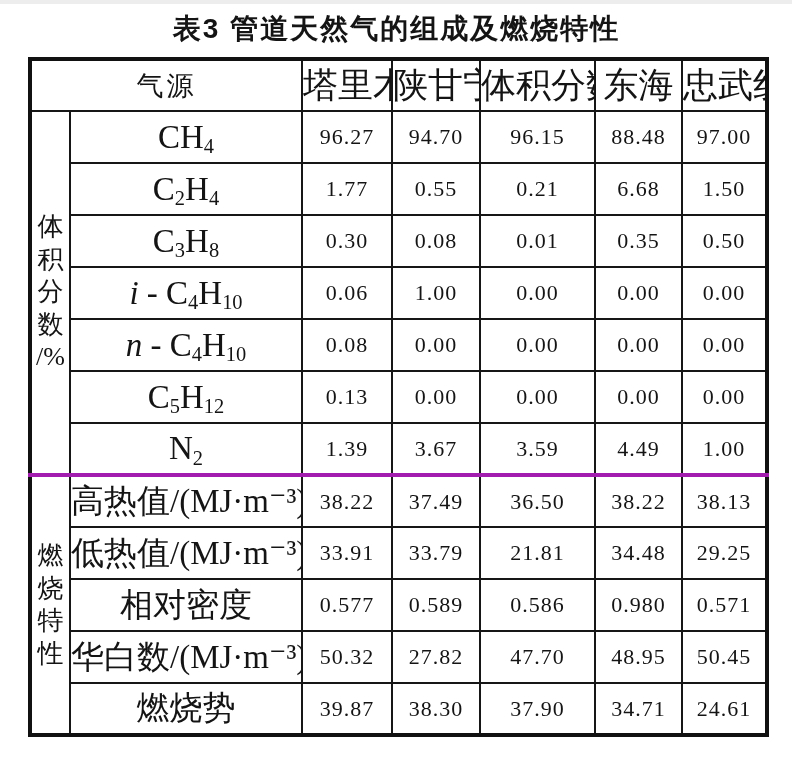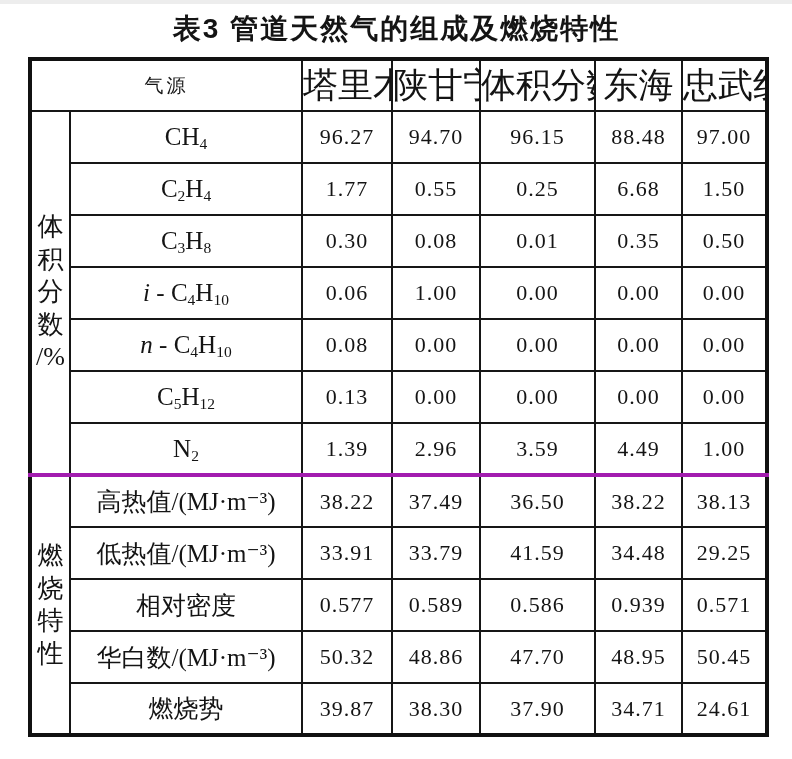--- a/index.html
+++ b/index.html
@@ -44,21 +44,21 @@
   }
   table.gas-table td {
     border: 2px solid #161616;
     text-align: center;
     vertical-align: middle;
     height: 52px;
     overflow: hidden;
     white-space: nowrap;
   }
   td.corner-cell {
-    font-size: 19px;
+    font-size: 27px;
     height: 55px;
     letter-spacing: 3px;
   }
   td.col-head {
     font-size: 35px;
     height: 55px;
   }
   td.group-label-cell {
     font-size: 26px;
     padding: 6px 0;
@@ -67,21 +67,21 @@
   .vtext {
     width: 1.15em;
     margin: 16px auto;
     line-break: anywhere;
     word-break: break-all;
     white-space: normal;
     text-align: center;
     line-height: 1.25;
   }
   td.prop-cell {
-    font-size: 25px;
+    font-size: 33px;
     margin-left: 44px;
   }
   td.prop-cell sub {
     font-size: 0.62em;
     vertical-align: baseline;
     position: relative;
     top: 0.28em;
   }
   td.prop-cell i { font-style: italic; }
   td.value-cell {
@@ -125,21 +125,21 @@
           <td class="value-cell">96.27</td>
           <td class="value-cell">94.70</td>
           <td class="value-cell">96.15</td>
           <td class="value-cell">88.48</td>
           <td class="value-cell">97.00</td>
         </tr>
         <tr>
           <td class="prop-cell">C<sub>2</sub>H<sub>4</sub></td>
           <td class="value-cell">1.77</td>
           <td class="value-cell">0.55</td>
-          <td class="value-cell">0.25</td>
+          <td class="value-cell">0.21</td>
           <td class="value-cell">6.68</td>
           <td class="value-cell">1.50</td>
         </tr>
         <tr>
           <td class="prop-cell">C<sub>3</sub>H<sub>8</sub></td>
           <td class="value-cell">0.30</td>
           <td class="value-cell">0.08</td>
           <td class="value-cell">0.01</td>
           <td class="value-cell">0.35</td>
           <td class="value-cell">0.50</td>
@@ -164,56 +164,56 @@
           <td class="prop-cell">C<sub>5</sub>H<sub>12</sub></td>
           <td class="value-cell">0.13</td>
           <td class="value-cell">0.00</td>
           <td class="value-cell">0.00</td>
           <td class="value-cell">0.00</td>
           <td class="value-cell">0.00</td>
         </tr>
         <tr>
           <td class="prop-cell">N<sub>2</sub></td>
           <td class="value-cell">1.39</td>
-          <td class="value-cell">2.96</td>
+          <td class="value-cell">3.67</td>
           <td class="value-cell">3.59</td>
           <td class="value-cell">4.49</td>
           <td class="value-cell">1.00</td>
         </tr>
         <tr class="section-top">
           <td rowspan="5" class="group-label-cell">
             <div class="vtext">燃烧特性</div>
           </td>
           <td class="prop-cell">高热值/(MJ·m⁻³)</td>
           <td class="value-cell">38.22</td>
           <td class="value-cell">37.49</td>
           <td class="value-cell">36.50</td>
           <td class="value-cell">38.22</td>
           <td class="value-cell">38.13</td>
         </tr>
         <tr>
           <td class="prop-cell">低热值/(MJ·m⁻³)</td>
           <td class="value-cell">33.91</td>
           <td class="value-cell">33.79</td>
-          <td class="value-cell">41.59</td>
+          <td class="value-cell">21.81</td>
           <td class="value-cell">34.48</td>
           <td class="value-cell">29.25</td>
         </tr>
         <tr>
           <td class="prop-cell">相对密度</td>
           <td class="value-cell">0.577</td>
           <td class="value-cell">0.589</td>
           <td class="value-cell">0.586</td>
-          <td class="value-cell">0.939</td>
+          <td class="value-cell">0.980</td>
           <td class="value-cell">0.571</td>
         </tr>
         <tr>
           <td class="prop-cell">华白数/(MJ·m⁻³)</td>
           <td class="value-cell">50.32</td>
-          <td class="value-cell">48.86</td>
+          <td class="value-cell">27.82</td>
           <td class="value-cell">47.70</td>
           <td class="value-cell">48.95</td>
           <td class="value-cell">50.45</td>
         </tr>
         <tr>
           <td class="prop-cell">燃烧势</td>
           <td class="value-cell">39.87</td>
           <td class="value-cell">38.30</td>
           <td class="value-cell">37.90</td>
           <td class="value-cell">34.71</td>

